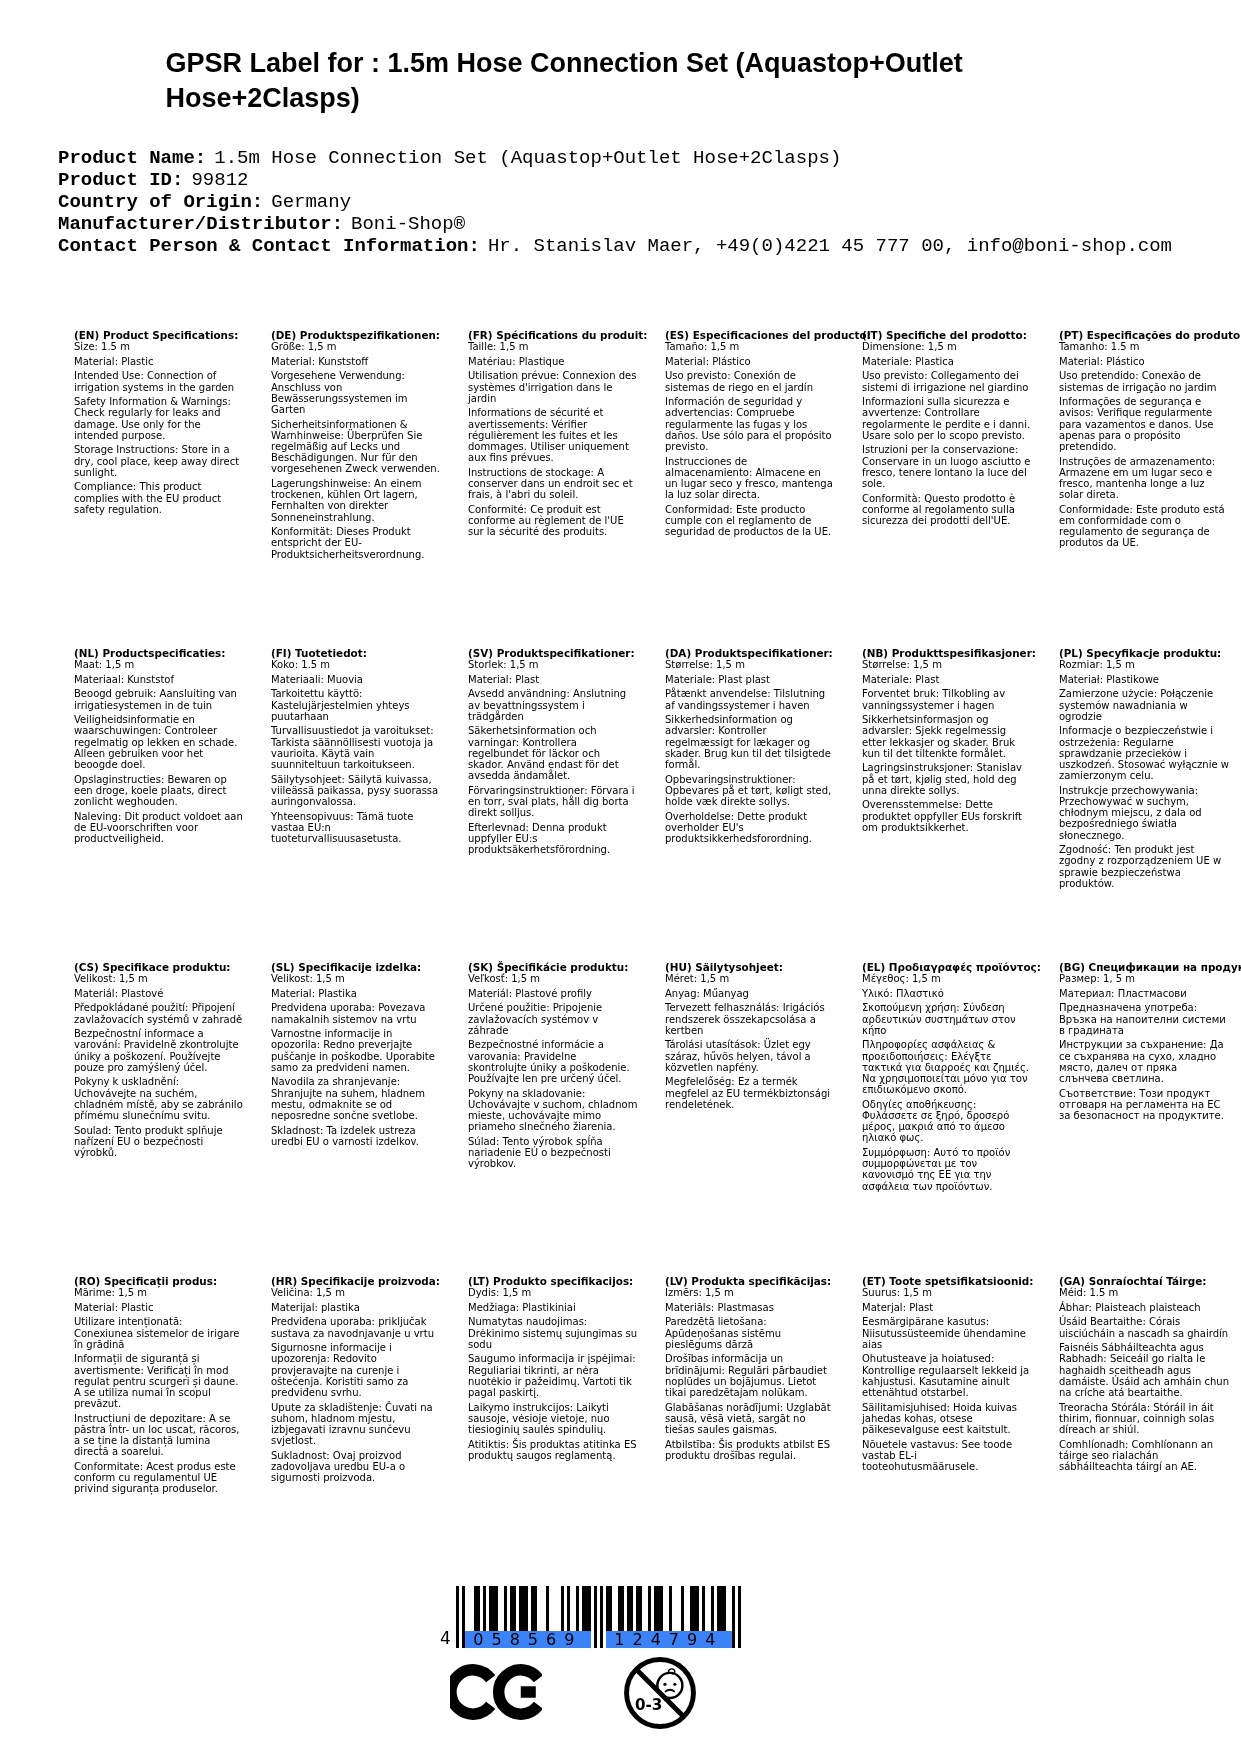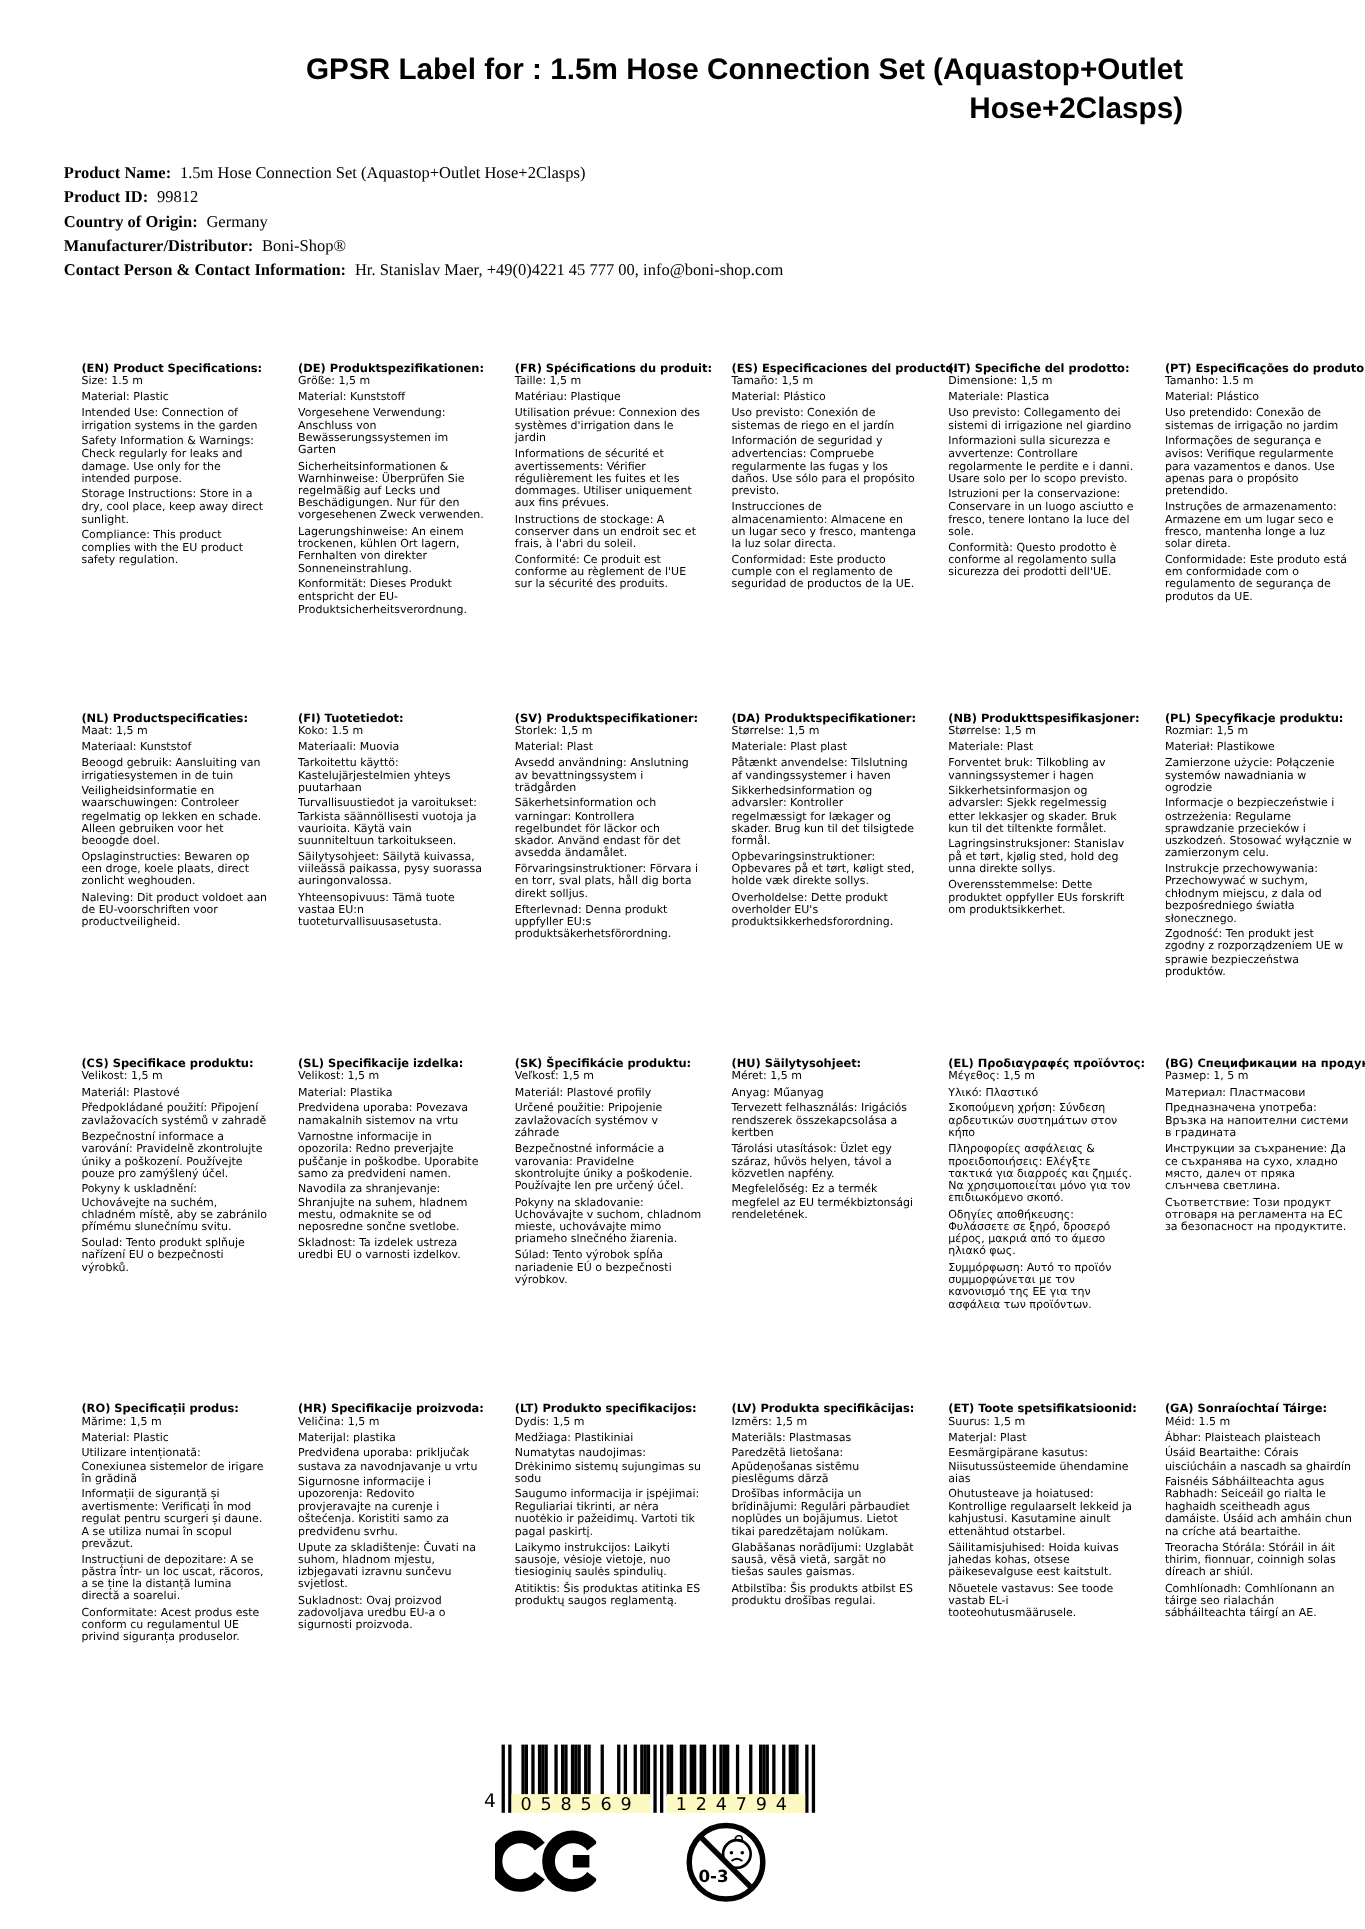--- a/index.html
+++ b/index.html
@@ -1,41 +1,41 @@
 <!DOCTYPE html>
 <html><head>
 <meta charset="utf-8">
 <style>
   html,body{margin:0;padding:0;background:#fff;}
   .page{position:relative;width:1241px;height:1754px;background:#fff;color:#000;
         font-family:"DejaVu Sans",sans-serif;overflow:hidden;}
 
   .title{position:absolute;top:46px;left:50%;transform:translateX(-50%);width:910px;
-         text-align:right;font-family:"Liberation Sans",sans-serif;font-weight:bold;
+         text-align:left;font-family:"Liberation Sans",sans-serif;font-weight:bold;
          font-size:27px;line-height:35px;}
 
-  .info{position:absolute;top:147px;left:58px;font-family:Liberation Serif, serif;
-        font-size:15px;line-height:22px;}
+  .info{position:absolute;top:147px;left:58px;font-family:Liberation Mono, monospace;
+        font-size:19px;line-height:22px;}
   .info-row{white-space:nowrap;}
   .info-label{font-weight:bold;margin-right:8px;}
 
   .spec-row{position:absolute;left:74px;display:grid;grid-template-columns:repeat(6,197px);}
   #spec-row-0{top:330px}#spec-row-1{top:648px}#spec-row-2{top:962px}#spec-row-3{top:1276px}
   .spec-block{padding-right:27px;font-size:10px;line-height:11.2px;overflow-wrap:break-word;}
   .spec-heading{font-weight:bold;font-size:10.4px;white-space:nowrap;}
   .spec-item{margin:3.4px 0 0 0;}
   .spec-heading + .spec-item{margin-top:0;}
 
   .barcode-wrap{position:absolute;top:1586px;left:440px;display:flex;align-items:flex-end;}
   .bc-first{font-size:17px;line-height:17px;margin-right:5px;margin-bottom:1px;}
   .bc-bars{position:relative;display:flex;align-items:flex-start;width:285px;height:62px;}
   .bc-module{width:3px;height:47px;flex:0 0 3px;}
   .bc-module.on{background:#000;}
   .bc-module.guard{height:62px;}
-  .bc-digits{position:absolute;bottom:0;height:17px;background:#fef9c3;font-size:16px;
+  .bc-digits{position:absolute;bottom:0;height:17px;background:#3b82f6;font-size:16px;
              letter-spacing:8px;text-align:center;line-height:17px;}
   .bc-digits.left{left:9px;width:126px;}
   .bc-digits.right{left:150px;width:126px;}
 
   .marks-row{position:absolute;top:1655px;left:450px;}
   .ce-mark{position:absolute;top:6px;left:0;}
   .age-mark{position:absolute;top:0;left:172px;}
   svg .stroke{stroke:#000;fill:none;}
 </style>
 </head>

